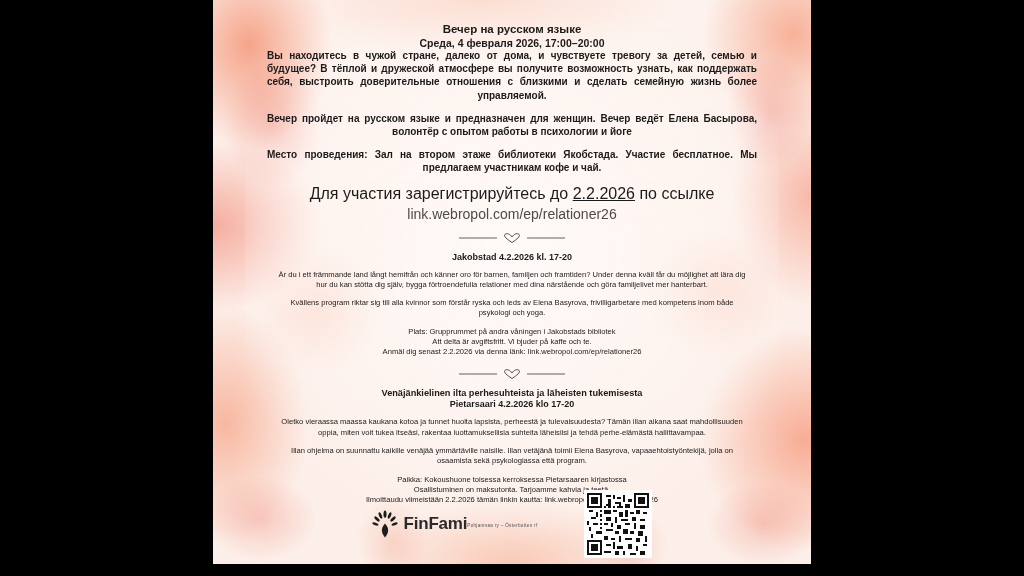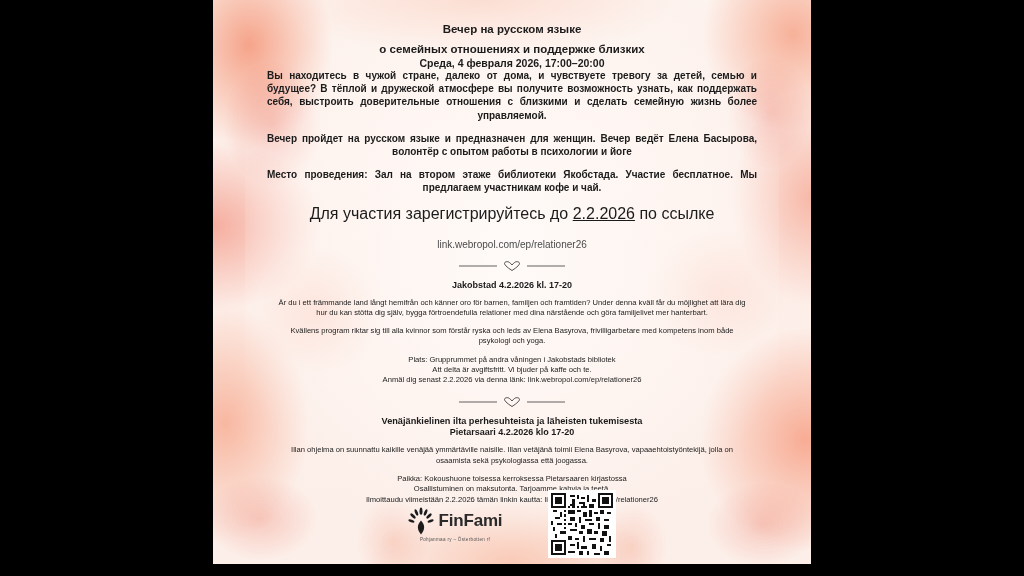--- a/index.html
+++ b/index.html
@@ -93,23 +93,23 @@
     text-align-last: center;
     padding: 0 6px;
     font-weight: bold;
   }
   .ru-body p { margin: 0 0 10px 0; }
   .ru-signup {
     font-size: 16px;
     margin-top: 2px;
   }
   .ru-link {
-    font-size: 10px;
+    font-size: 14px;
     color: #4b4b4b;
-    margin-top: 16px;
+    margin-top: 3px;
   }
   .u { text-decoration: underline; }
 
   
   .divider {
     margin: 9px auto 7px auto;
     width: 120px;
     height: 14px;
     display: flex;
     align-items: center;
@@ -143,21 +143,21 @@
     position: absolute;
     left: 0; right: 0;
     bottom: 6px;
     display: flex;
     align-items: center;
     justify-content: center;
     gap: 46px;
   }
   .logo {
     display: flex;
-    flex-direction: column;
+    flex-direction: row;
     align-items: center;
   }
   .logo-row {
     display: flex;
     align-items: center;
     gap: 5px;
   }
   .logo-mark svg { display: block; }
   .logo-text {
     font-size: 17px;
@@ -187,21 +187,20 @@
 
   <div class="poster">
     <div class="wc"></div>
     <div class="wc2"></div>
     <div class="wash"></div>
 
     <div class="content">
 
       <div>
         <div class="ru-title">Вечер на русском языке</div>
-        <div class="ru-title">о семейных отношениях и поддержке близких</div>
         <div class="ru-date">Среда, 4 февраля 2026, 17:00–20:00</div>
 
         <div class="ru-body">
           <p>Вы находитесь в чужой стране, далеко от дома, и чувствуете тревогу за детей, семью и будущее? В тёплой и дружеской атмосфере вы получите возможность узнать, как поддержать себя, выстроить доверительные отношения с близкими и сделать семейную жизнь более управляемой.</p>
           <p>Вечер пройдет на русском языке и предназначен для женщин. Вечер ведёт Елена Басырова, волонтёр с опытом работы в психологии и йоге</p>
           <p>Место проведения: Зал на втором этаже библиотеки Якобстада. Участие бесплатное. Мы предлагаем участникам кофе и чай.</p>
         </div>
 
         <div class="ru-signup">
           <span>Для участия зарегистрируйтесь до </span><span class="u">2.2.2026</span><span> по ссылке</span>
@@ -233,21 +232,22 @@
           <path d="M2 6 H40" stroke="#3a3a3a" stroke-width="0.8" fill="none"></path>
           <path d="M70 6 H108" stroke="#3a3a3a" stroke-width="0.8" fill="none"></path>
           <path d="M55 10.5 C48 6 46 3.2 48.6 2 C50.7 1 52.8 2.2 55 5 C57.2 2.2 59.3 1 61.4 2 C64 3.2 62 6 55 10.5 Z" fill="none" stroke="#3a3a3a" stroke-width="0.9"></path>
         </svg>
       </div>
 
       <div>
         <div class="sec-title">Venäjänkielinen ilta perhesuhteista ja läheisten tukemisesta</div>
         <div class="sec-sub">Pietarsaari 4.2.2026 klo 17-20</div>
         <div class="sec-body">
-          <p>Illan ohjelma on suunnattu kaikille venäjää ymmärtäville naisille. Illan vetäjänä toimii Elena Basyrova, vapaaehtoistyöntekijä, jolla on osaamista sekä psykologiassa että joogassa.</p>
+          <p>Oletko vieraassa maassa kaukana kotoa ja tunnet huolta lapsista, perheestä ja tulevaisuudesta? Tämän illan aikana saat mahdollisuuden oppia, miten voit tukea itseäsi, rakentaa luottamuksellisia suhteita läheisiisi ja tehdä perhe-elämästä hallittavampaa.</p>
+          <p>Illan ohjelma on suunnattu kaikille venäjää ymmärtäville naisille. Illan vetäjänä toimii Elena Basyrova, vapaaehtoistyöntekijä, jolla on osaamista sekä psykologiassa että program.</p>
           <p style="white-space:pre-line">Paikka: Kokoushuone toisessa kerroksessa Pietarsaaren kirjastossa
 Osallistuminen on maksutonta. Tarjoamme kahvia ja teetä.
 Ilmoittaudu viimeistään 2.2.2026 tämän linkin kautta: link.webropol.com/ep/relationer26</p>
         </div>
       </div>
 
       <div class="footer">
         <div class="logo">
           <div class="logo-row">
             <span class="logo-mark">

